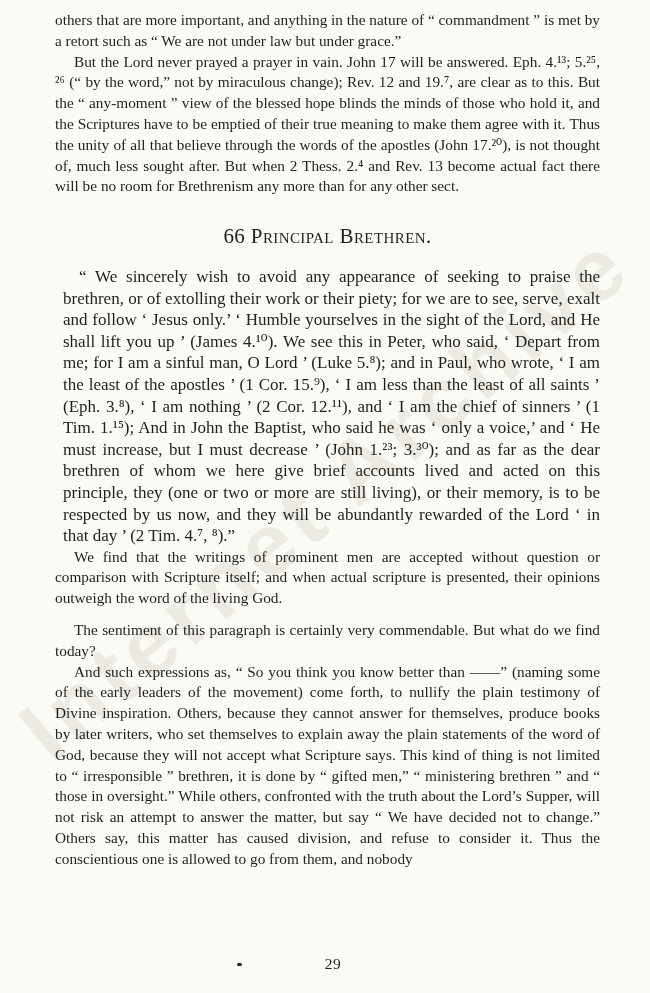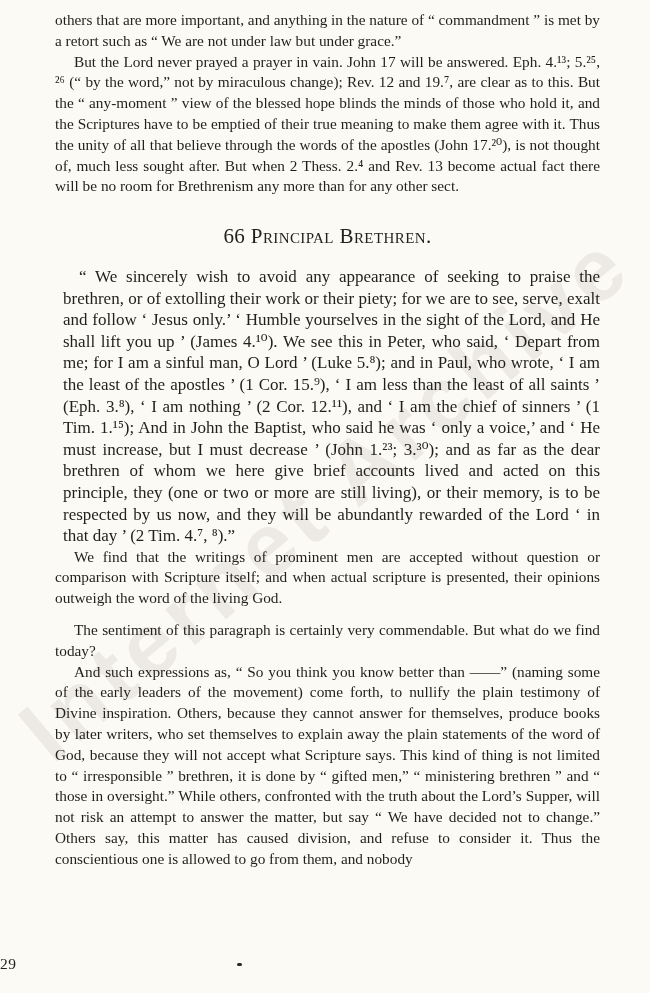--- a/index.html
+++ b/index.html
@@ -70,24 +70,25 @@
     margin: 17px 0 0 8px;
     font-size: 17px;
     line-height: 1.27;
     text-indent: 16px;
   }
   p.after-quote {
     margin-top: 11px;
   }
   .footer {
     position: absolute;
-    left: 0;
+    left: 16px;
     right: 0;
     bottom: 20px;
     z-index: 2;
+    text-align: center;
   }
   .page-number {
     display: inline-block;
     font-size: 15.5px;
     letter-spacing: 0.5px;
   }
   .ink-mark {
     position: absolute;
     left: 237px;
     bottom: 27px;

